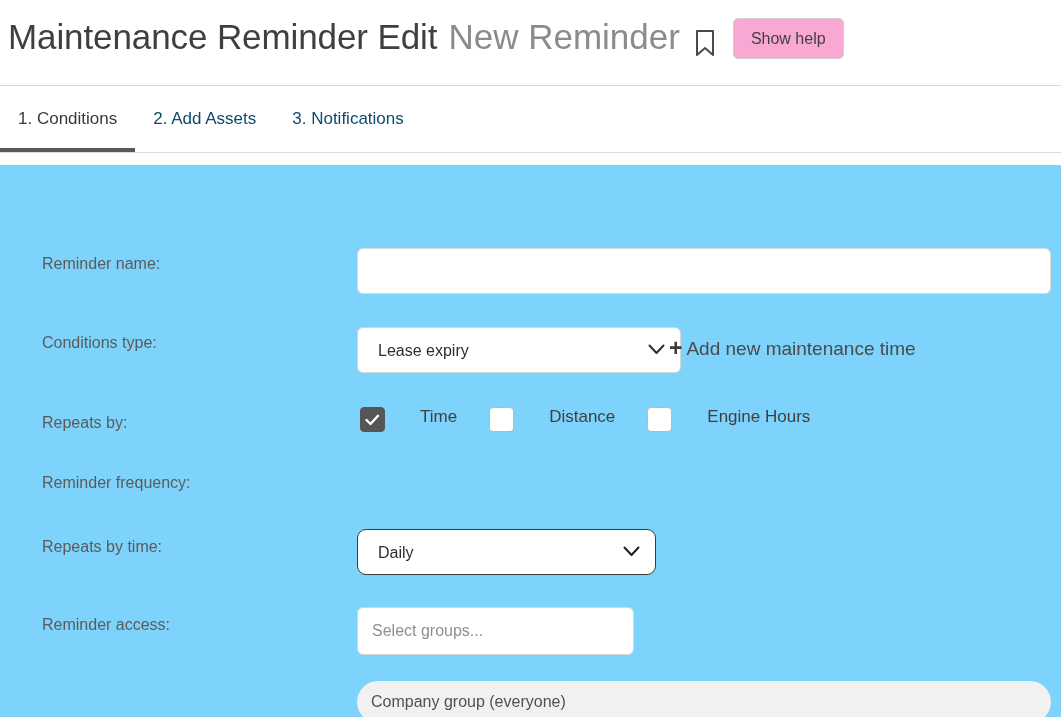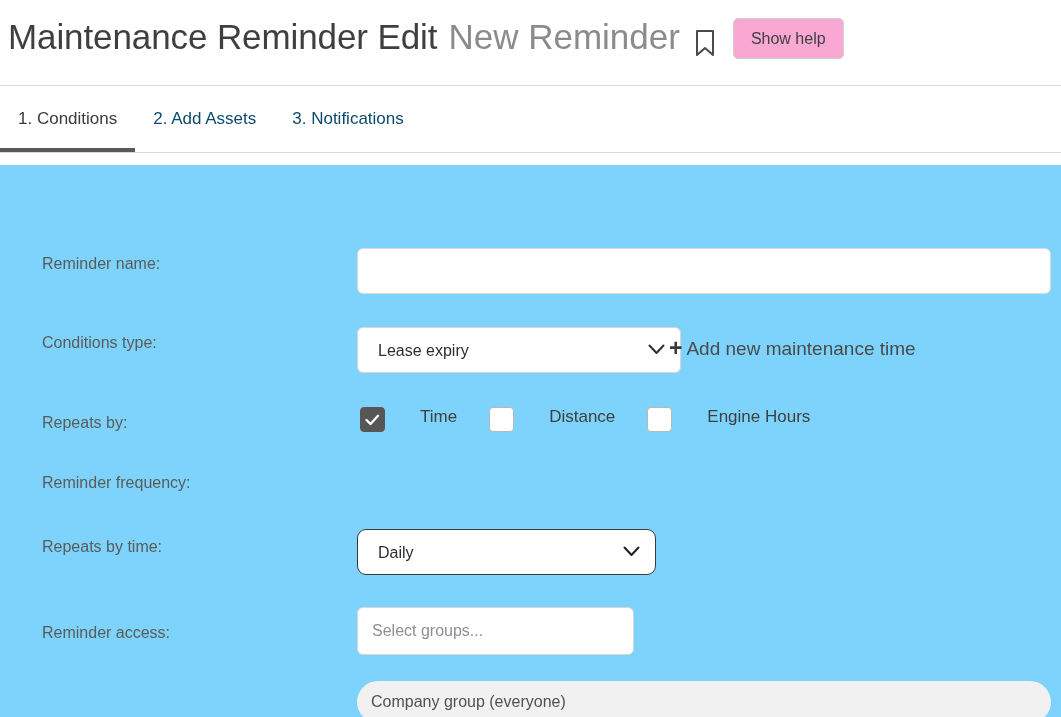--- a/index.html
+++ b/index.html
@@ -423,21 +423,21 @@
           <span class="chevron">
             <svg width="17" height="11" viewBox="0 0 17 11" aria-hidden="true">
               <path d="M1.5 1.5 L8.5 9 L15.5 1.5" fill="none" stroke="#1f1f1f" stroke-width="2" stroke-linecap="round" stroke-linejoin="round"></path>
             </svg>
           </span>
         </span>
       </div>
     </div>
 
     <div class="form-row" style="top:442px;">
-      <label class="form-label" style="top:8px;margin-top:8px;">Reminder access:</label>
+      <label class="form-label" style="top:8px;">Reminder access:</label>
       <div class="form-control" style="top:0;">
         <div class="combo">
           <input class="combo-input" type="text" placeholder="Select groups..." style="">
           <span class="combo-btn">
             <span class="caret-down"></span>
           </span>
         </div>
       </div>
     </div>
 

